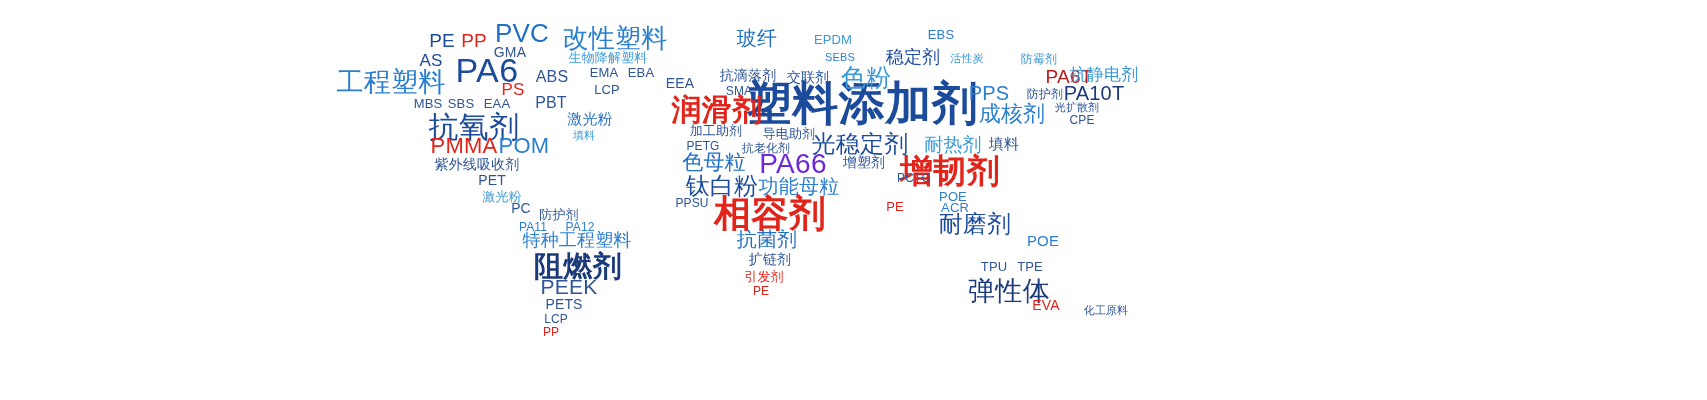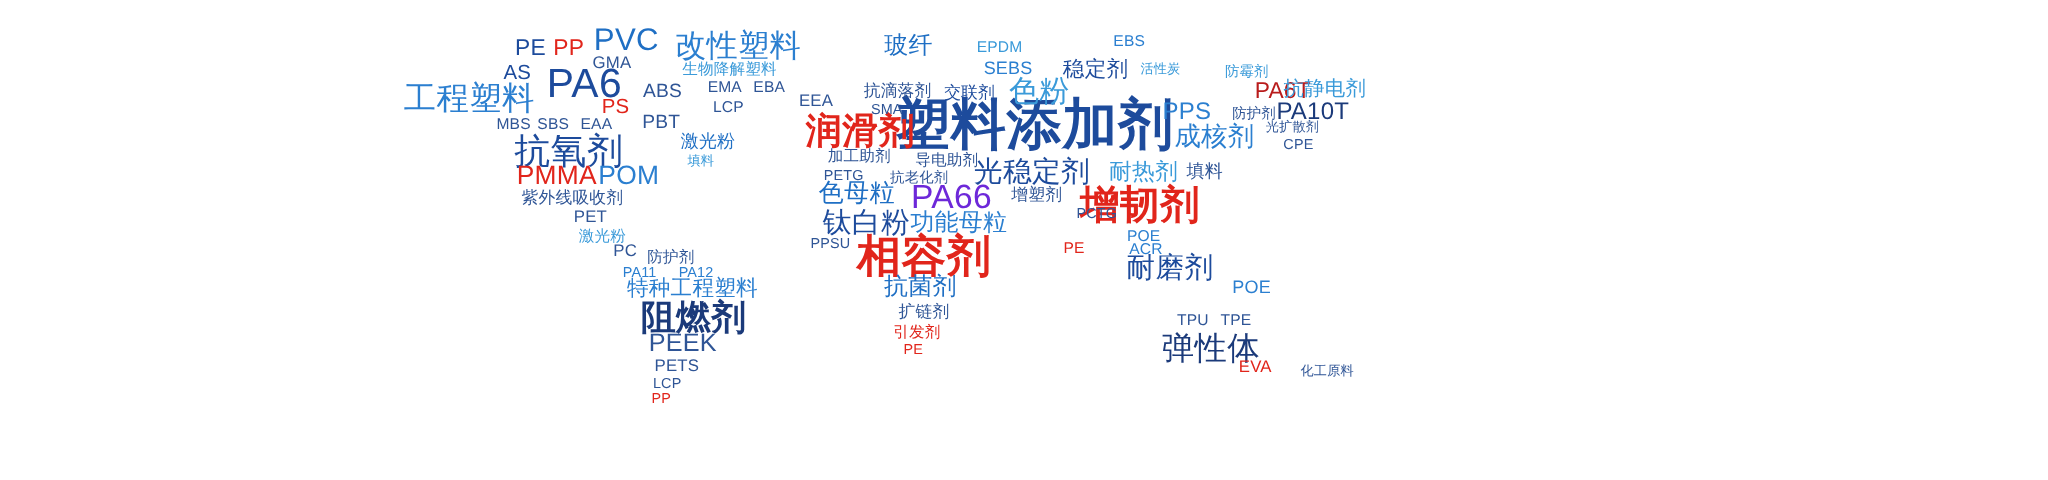--- a/index.html
+++ b/index.html
@@ -86,21 +86,21 @@
     <span class="word n" style="left: 551px; top: 332px; font-size: 12px; color: rgb(225, 37, 27);">PP</span>
     <span class="word n" style="left: 608px; top: 57px; font-size: 13px; color: rgb(58, 154, 217);">生物降解塑料</span>
     <span class="word n" style="left: 604px; top: 72px; font-size: 13px; color: rgb(47, 85, 150);">EMA</span>
     <span class="word n" style="left: 641px; top: 72px; font-size: 13px; color: rgb(47, 85, 150);">EBA</span>
     <span class="word n" style="left: 607px; top: 89px; font-size: 13px; color: rgb(47, 85, 150);">LCP</span>
     <span class="word n" style="left: 680px; top: 83px; font-size: 14px; color: rgb(47, 85, 150);">EEA</span>
     <span class="word n" style="left: 748px; top: 75px; font-size: 14px; color: rgb(47, 85, 150);">抗滴落剂</span>
     <span class="word n" style="left: 739px; top: 91px; font-size: 12px; color: rgb(47, 85, 150);">SMA</span>
     <span class="word n" style="left: 808px; top: 77px; font-size: 14px; color: rgb(29, 75, 156);">交联剂</span>
     <span class="word n" style="left: 833px; top: 39px; font-size: 13px; color: rgb(58, 154, 217);">EPDM</span>
-    <span class="word n" style="left: 840px; top: 57px; font-size: 15px; color: rgb(43, 127, 208);">SEBS</span>
+    <span class="word n" style="left: 840px; top: 57px; font-size: 11px; color: rgb(43, 127, 208);">SEBS</span>
     <span class="word n" style="left: 941px; top: 34px; font-size: 13px; color: rgb(43, 127, 208);">EBS</span>
     <span class="word n" style="left: 967px; top: 58px; font-size: 11px; color: rgb(58, 154, 217);">活性炭</span>
     <span class="word n" style="left: 1039px; top: 59px; font-size: 12px; color: rgb(58, 154, 217);">防霉剂</span>
     <span class="word n" style="left: 1045px; top: 94px; font-size: 12px; color: rgb(47, 85, 150);">防护剂</span>
     <span class="word n" style="left: 1077px; top: 107px; font-size: 11px; color: rgb(47, 85, 150);">光扩散剂</span>
     <span class="word n" style="left: 1082px; top: 120px; font-size: 12px; color: rgb(47, 85, 150);">CPE</span>
     <span class="word n" style="left: 1004px; top: 143px; font-size: 15px; color: rgb(47, 85, 150);">填料</span>
     <span class="word n" style="left: 716px; top: 130px; font-size: 13px; color: rgb(47, 85, 150);">加工助剂</span>
     <span class="word n" style="left: 789px; top: 133px; font-size: 13px; color: rgb(47, 85, 150);">导电助剂</span>
     <span class="word n" style="left: 703px; top: 146px; font-size: 12px; color: rgb(47, 85, 150);">PETG</span>

